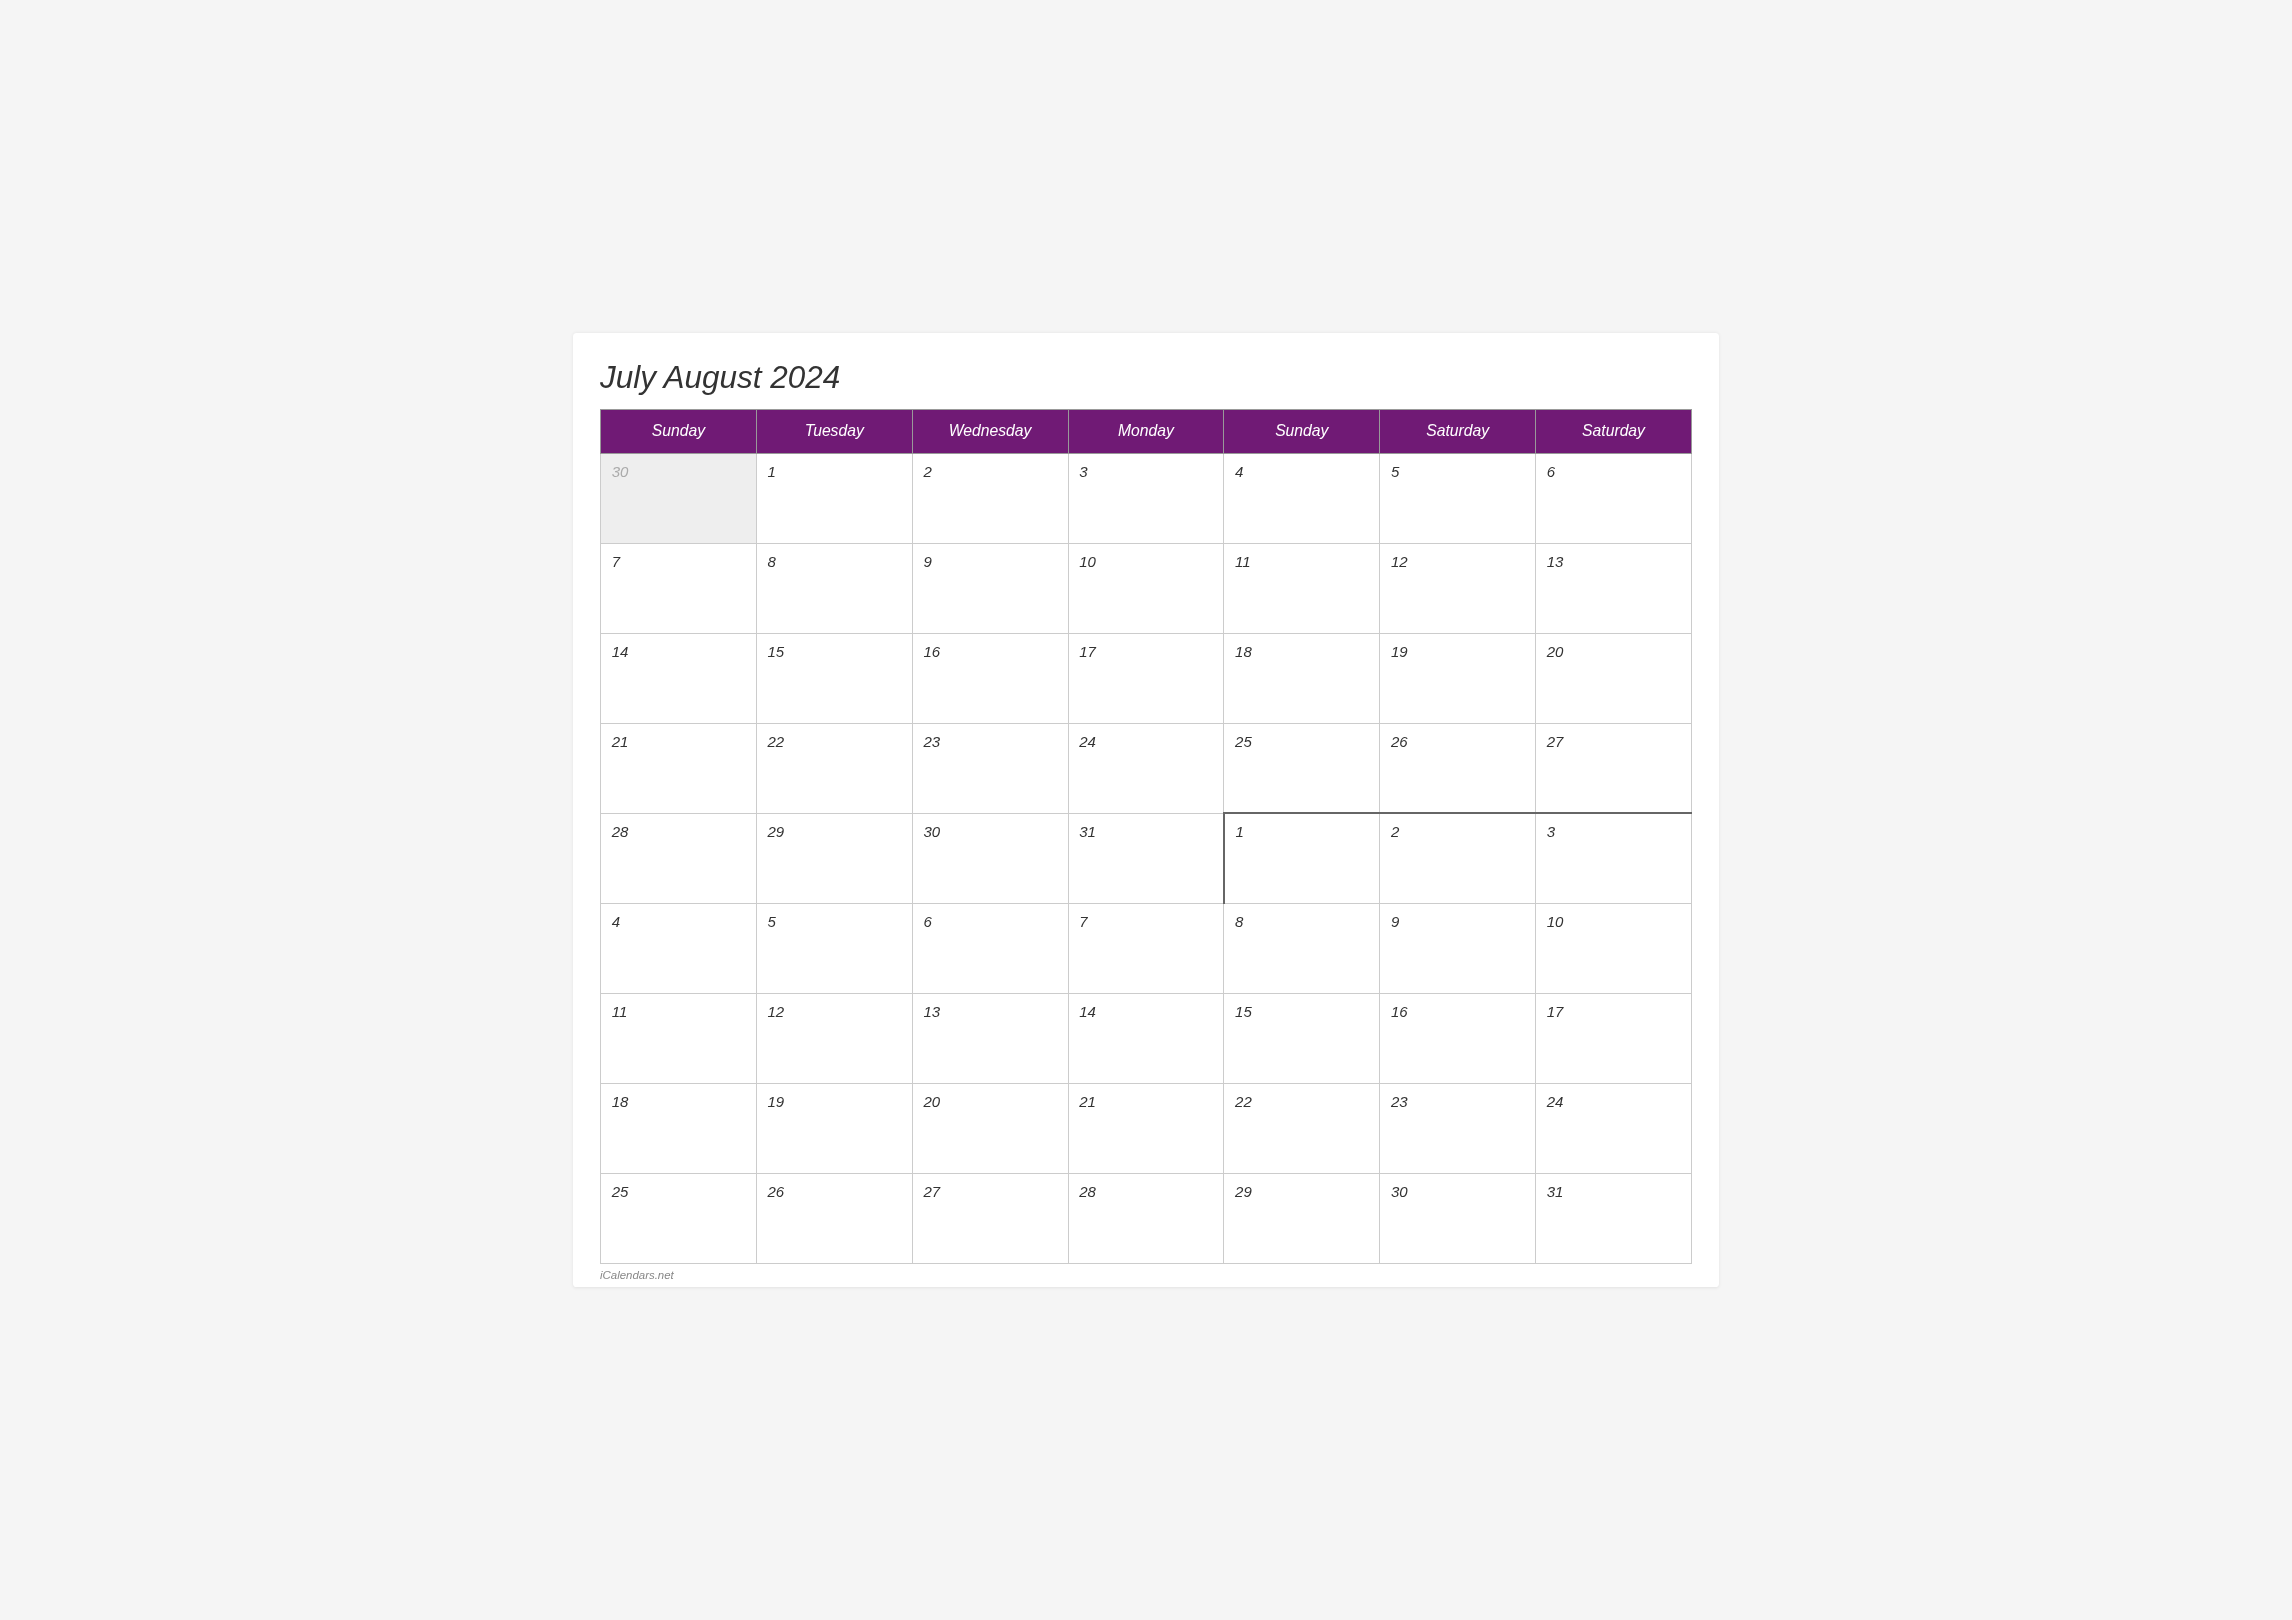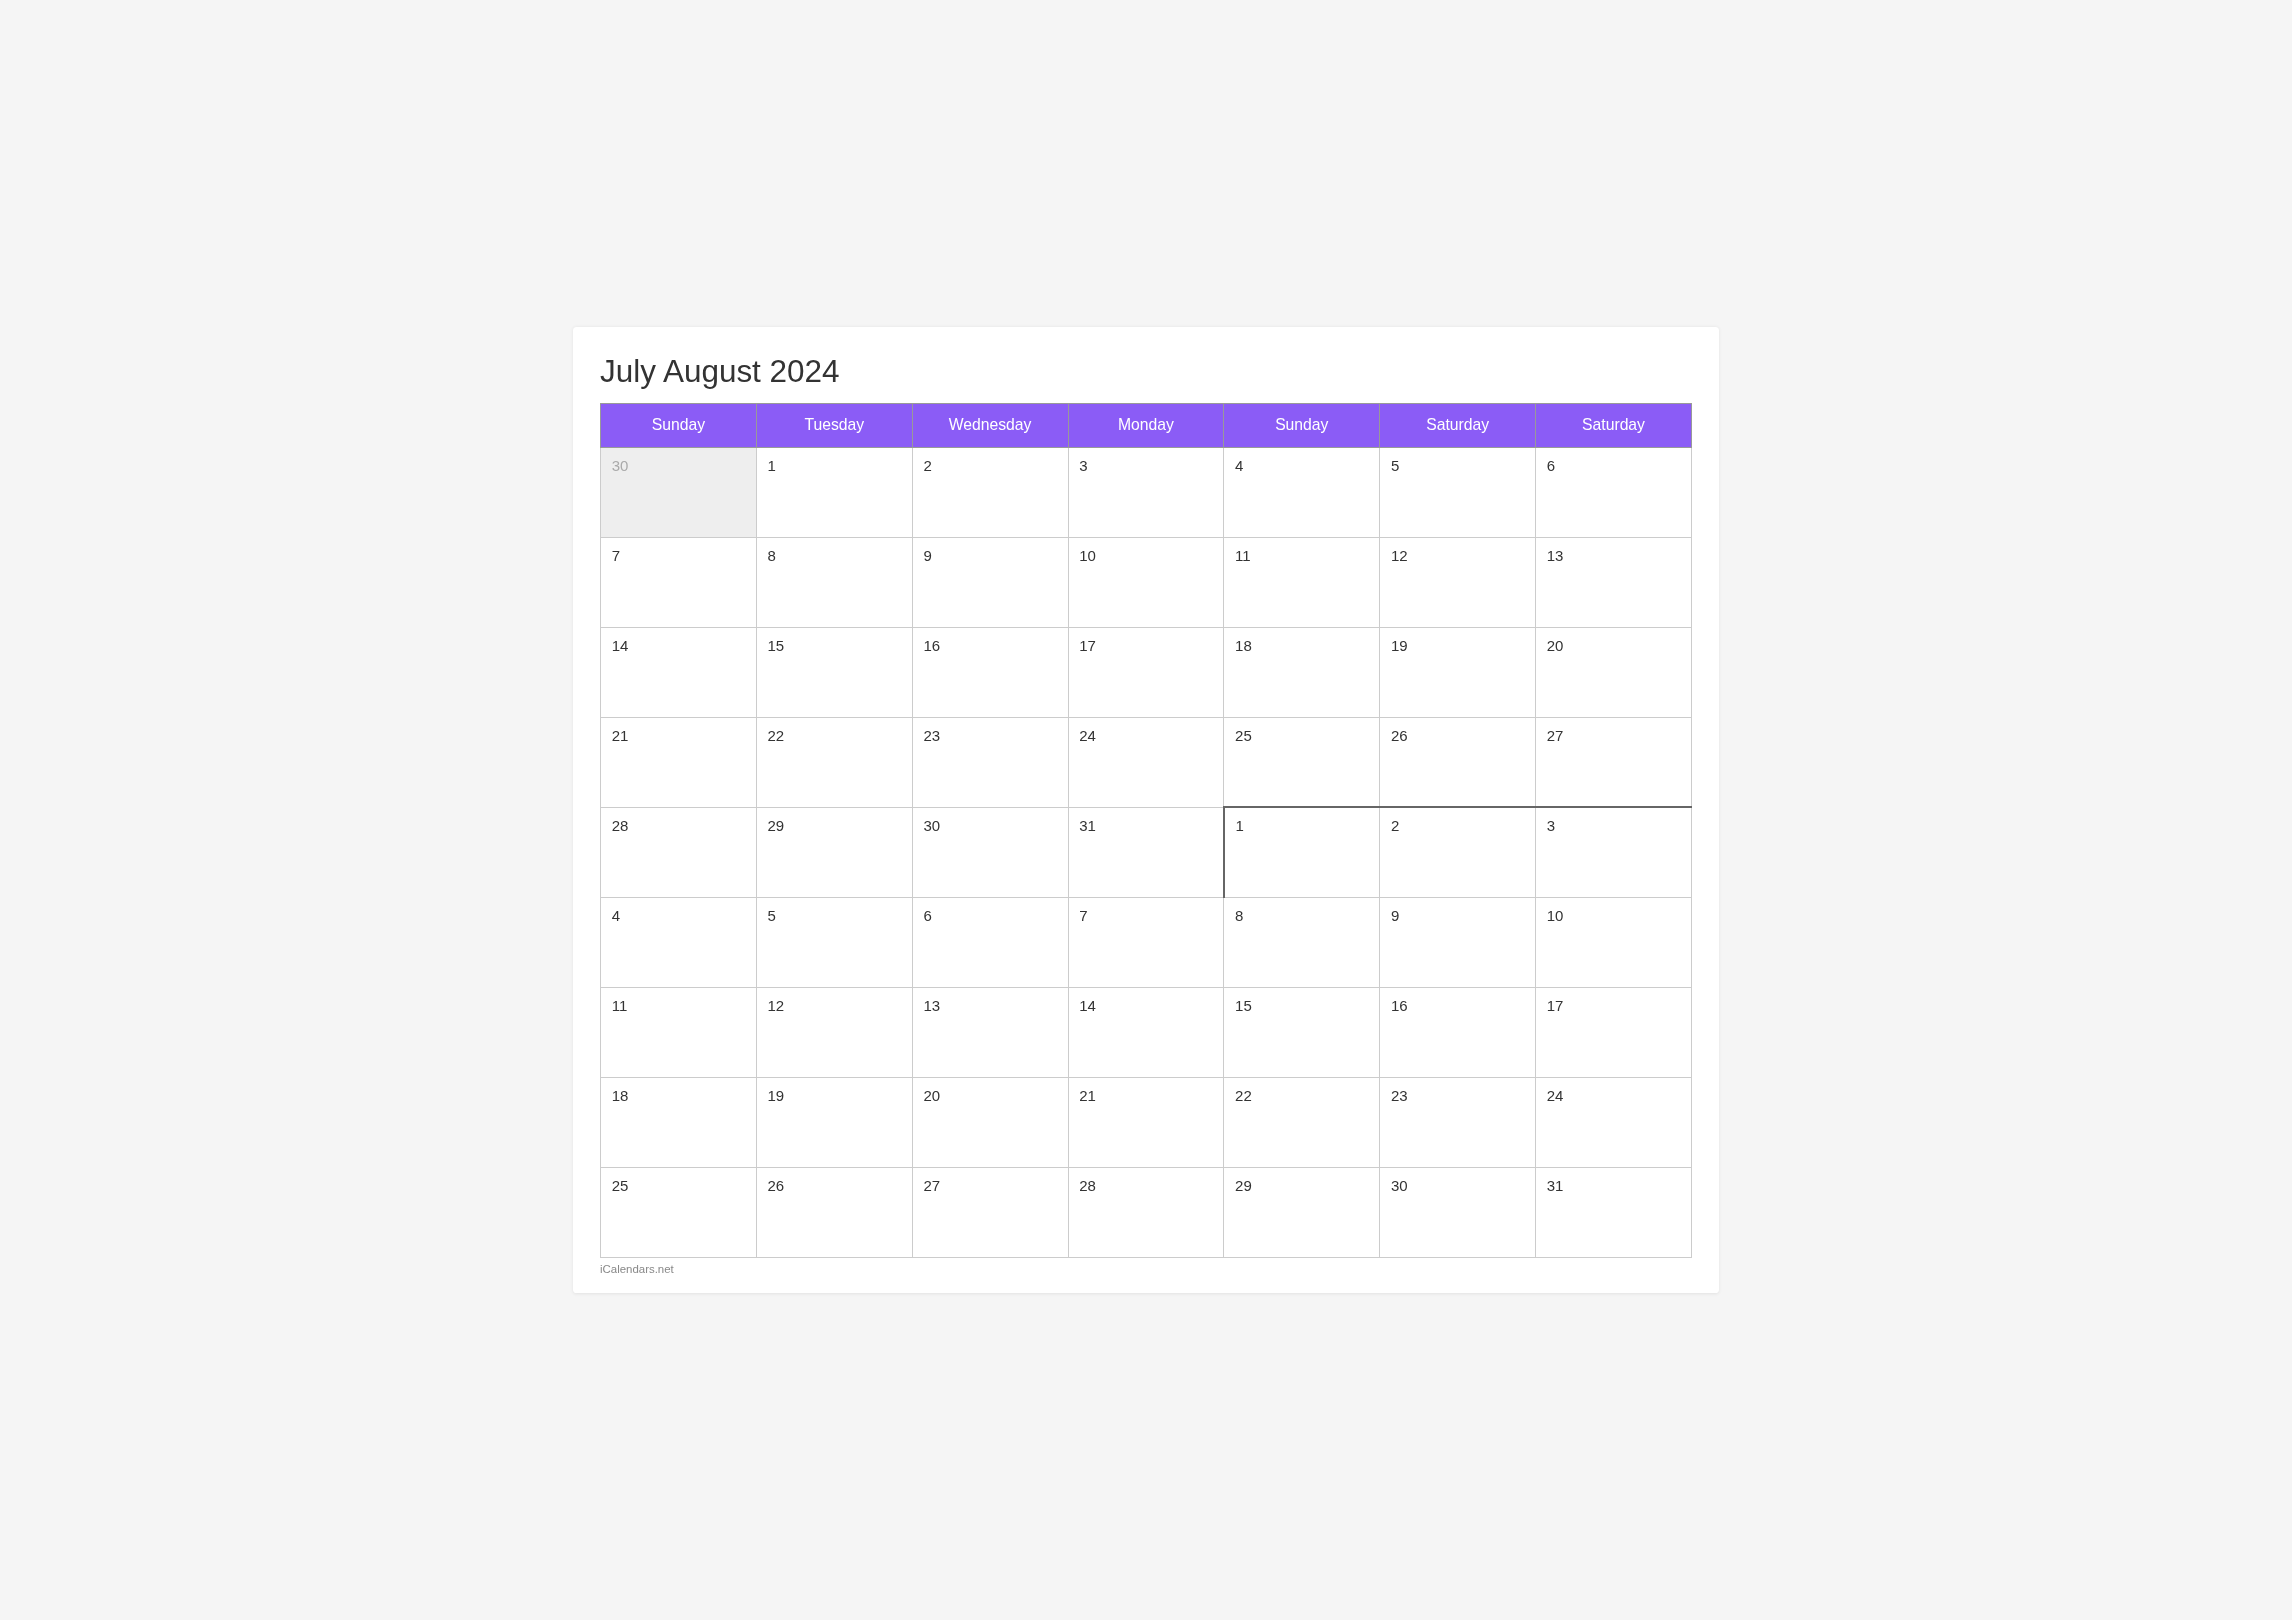--- a/index.html
+++ b/index.html
@@ -14,40 +14,41 @@
       display: flex;
       justify-content: center;
       align-items: center;
       min-height: 100vh;
       padding: 36px;
     }
 
     .calendar-container {
       background: #ffffff;
       border-radius: 3.6px;
-      padding: 27px 27px 18px 27px;
+      padding: 27px 27px 6px 27px;
       width: 100%;
       max-width: 1146px;
       box-shadow: 0 0.9px 3.6px rgba(0,0,0,0.08);
+      font-style: italic;
     }
 
     .calendar-title {
       font-size: 2.2em;
       font-weight: normal;
       color: #333;
       margin-bottom: 12.5px;
     }
 
     .calendar-table {
       width: 100%;
       border-collapse: collapse;
     }
 
     .calendar-table thead tr th {
-      background: #8b5cf6;
+      background: #701a75;
       color: #ffffff;
       font-weight: normal;
       font-size: 1.1em;
       text-align: center;
       padding: 12.5px 9px;
       border: 0.9px solid #999;
     }
 
     .calendar-table tbody tr td {
       border: 0.9px solid #ccc;

